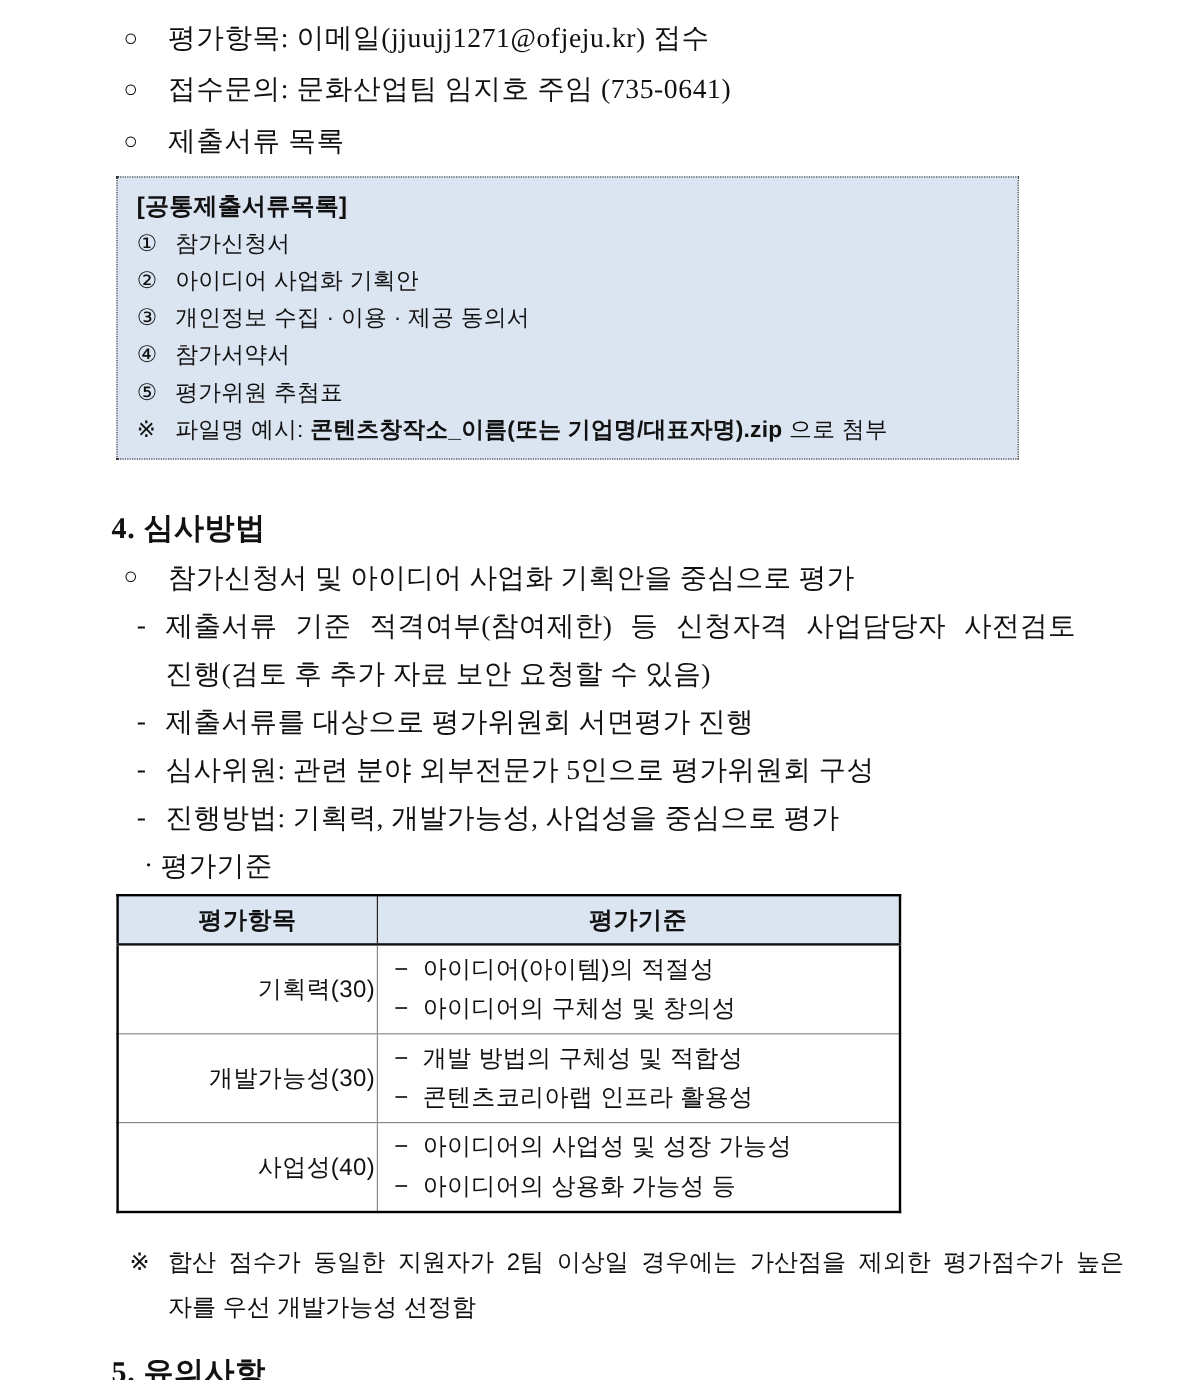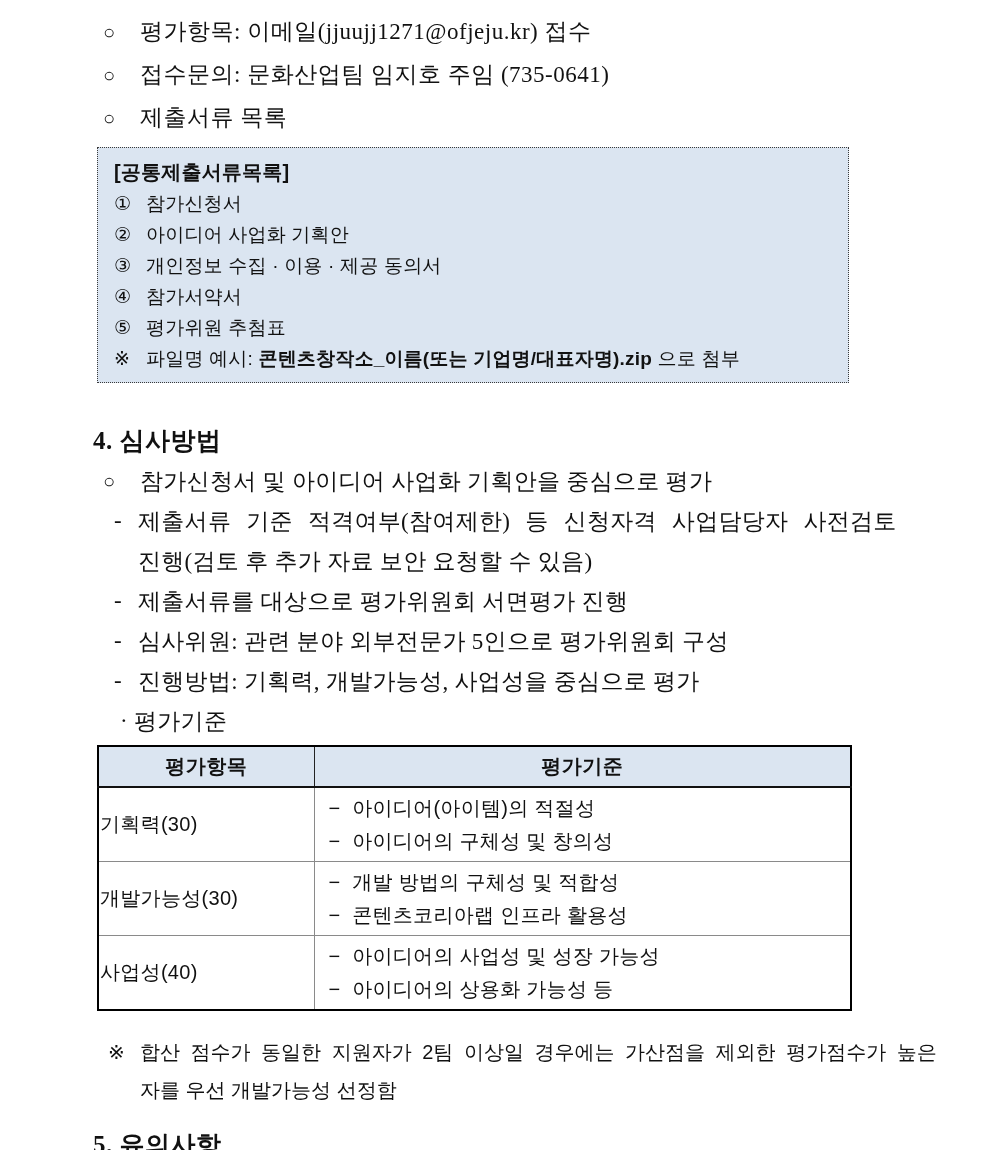--- a/index.html
+++ b/index.html
@@ -77,21 +77,21 @@
   .dash-line { margin-left: 11px; }
   .dash-marker { flex: 0 0 24px; font-size: 23px; }
   .cont-line { margin-left: 35px; }
   .dot-line { margin-left: 17px; }
   .dot-marker { flex: 0 0 14px; font-size: 23px; }
   .justify { word-spacing: 9px; }
 
   
   .eval-table {
     margin: 4px 0 0 97px;
-    width: 755px;
+    width: 654px;
     border-collapse: collapse;
     table-layout: fixed;
     font-family: "Liberation Sans", "DejaVu Sans", sans-serif;
     border: 2px solid #000000;
   }
   .eval-table th {
     height: 37px;
     background: #dbe5f1;
     font-size: 20px;
     font-weight: 600;
@@ -99,21 +99,21 @@
     border-bottom: 2px solid #111111;
     letter-spacing: 0.5px;
   }
   .eval-table td {
     height: 69px;
     border: 1px solid #8a8a8a;
     font-size: 20px;
     vertical-align: middle;
   }
   .eval-table col.c1 { width: 216px; }
-  .td-item { text-align: left; letter-spacing: 0.3px; }
+  .td-item { text-align: right; letter-spacing: 0.3px; }
   .td-criteria { padding: 2px 8px 2px 14px; }
   .crit-line {
     line-height: 33px;
     white-space: pre-wrap;
     letter-spacing: 0.3px;
   }
 
   
   .tie-note {
     margin: 22px 0 0 108px;

